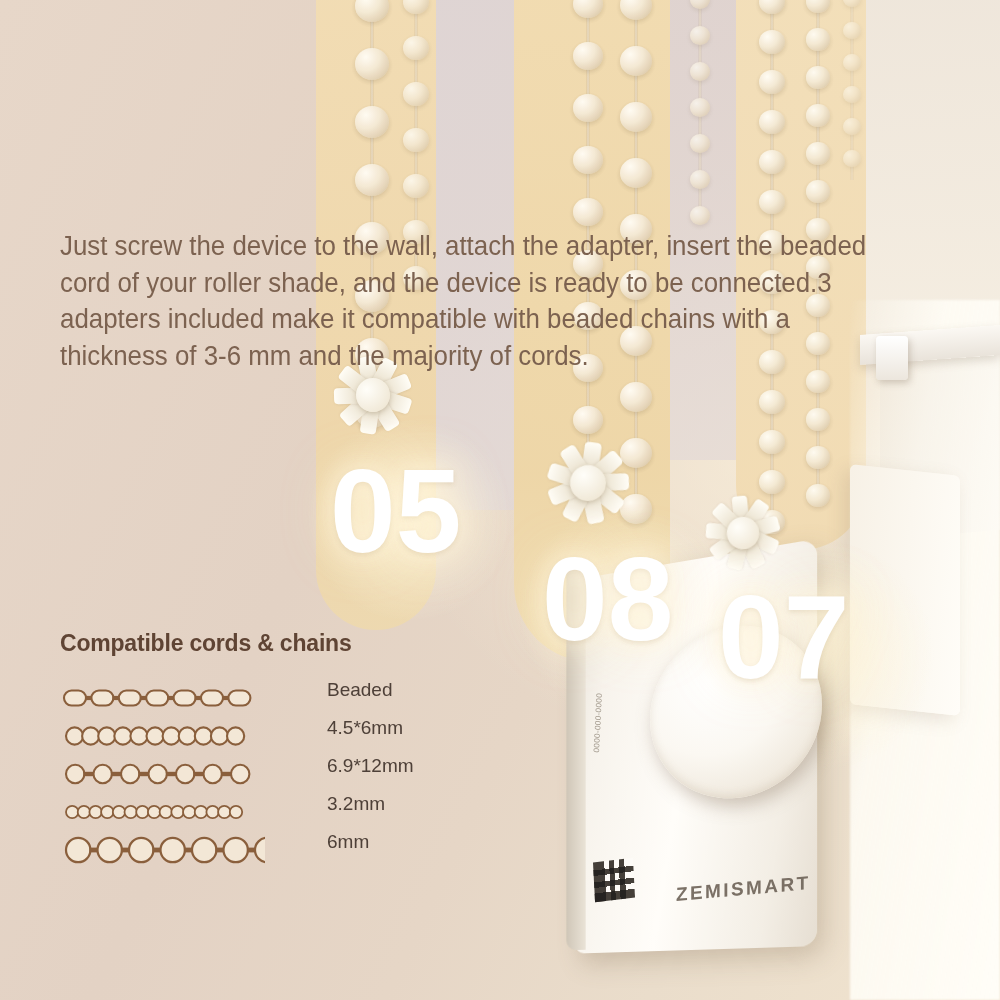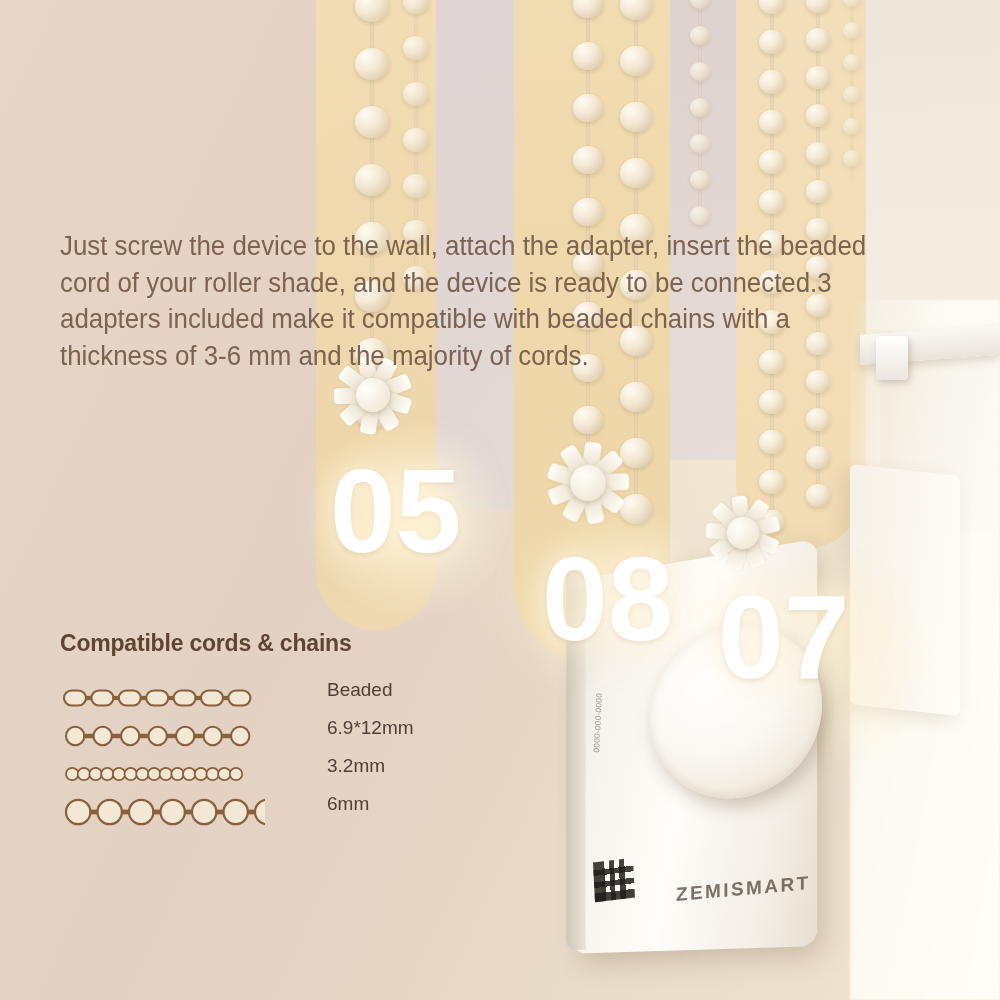--- a/index.html
+++ b/index.html
@@ -292,20 +292,38 @@
               <rect x="141" y="9.5" width="22" height="15" rx="7.5" fill="#f3e7d6" stroke="#8a5f3c" stroke-width="2.1"></rect>
               <rect x="161.99999999999997" y="14.9" width="7.4" height="4.2" fill="#8a5f3c"></rect>
               <rect x="168.39999999999998" y="9.5" width="22" height="15" rx="7.5" fill="#f3e7d6" stroke="#8a5f3c" stroke-width="2.1"></rect>
             </svg>
           </div>
           <div class="compat-label">Beaded</div>
         </div>
         <div class="compat-row">
           <div class="diagram">
             <svg width="205" height="34" viewBox="0 0 205 34">
+              <circle cx="14.6" cy="17" r="8.6" fill="#f3e7d6" stroke="#8a5f3c" stroke-width="2.1"></circle>
+              <circle cx="30.699999999999996" cy="17" r="8.6" fill="#f3e7d6" stroke="#8a5f3c" stroke-width="2.1"></circle>
+              <circle cx="46.8" cy="17" r="8.6" fill="#f3e7d6" stroke="#8a5f3c" stroke-width="2.1"></circle>
+              <circle cx="62.9" cy="17" r="8.6" fill="#f3e7d6" stroke="#8a5f3c" stroke-width="2.1"></circle>
+              <circle cx="78.99999999999999" cy="17" r="8.6" fill="#f3e7d6" stroke="#8a5f3c" stroke-width="2.1"></circle>
+              <circle cx="95.09999999999998" cy="17" r="8.6" fill="#f3e7d6" stroke="#8a5f3c" stroke-width="2.1"></circle>
+              <circle cx="111.19999999999999" cy="17" r="8.6" fill="#f3e7d6" stroke="#8a5f3c" stroke-width="2.1"></circle>
+              <circle cx="127.29999999999998" cy="17" r="8.6" fill="#f3e7d6" stroke="#8a5f3c" stroke-width="2.1"></circle>
+              <circle cx="143.39999999999998" cy="17" r="8.6" fill="#f3e7d6" stroke="#8a5f3c" stroke-width="2.1"></circle>
+              <circle cx="159.49999999999997" cy="17" r="8.6" fill="#f3e7d6" stroke="#8a5f3c" stroke-width="2.1"></circle>
+              <circle cx="175.59999999999997" cy="17" r="8.6" fill="#f3e7d6" stroke="#8a5f3c" stroke-width="2.1"></circle>
+            </svg>
+          </div>
+          <div class="compat-label">4.5*6mm</div>
+        </div>
+        <div class="compat-row">
+          <div class="diagram">
+            <svg width="205" height="34" viewBox="0 0 205 34">
               <circle cx="15.2" cy="17" r="9.2" fill="#f3e7d6" stroke="#8a5f3c" stroke-width="2.1"></circle>
               <rect x="23.400000000000002" y="14.8" width="11.100000000000001" height="4.4" fill="#8a5f3c"></rect>
               <circle cx="42.7" cy="17" r="9.2" fill="#f3e7d6" stroke="#8a5f3c" stroke-width="2.1"></circle>
               <rect x="50.900000000000006" y="14.8" width="11.100000000000001" height="4.4" fill="#8a5f3c"></rect>
               <circle cx="70.2" cy="17" r="9.2" fill="#f3e7d6" stroke="#8a5f3c" stroke-width="2.1"></circle>
               <rect x="78.4" y="14.8" width="11.100000000000001" height="4.4" fill="#8a5f3c"></rect>
               <circle cx="97.7" cy="17" r="9.2" fill="#f3e7d6" stroke="#8a5f3c" stroke-width="2.1"></circle>
               <rect x="105.9" y="14.8" width="11.100000000000001" height="4.4" fill="#8a5f3c"></rect>
               <circle cx="125.2" cy="17" r="9.2" fill="#f3e7d6" stroke="#8a5f3c" stroke-width="2.1"></circle>
               <rect x="133.39999999999998" y="14.8" width="11.100000000000001" height="4.4" fill="#8a5f3c"></rect>

